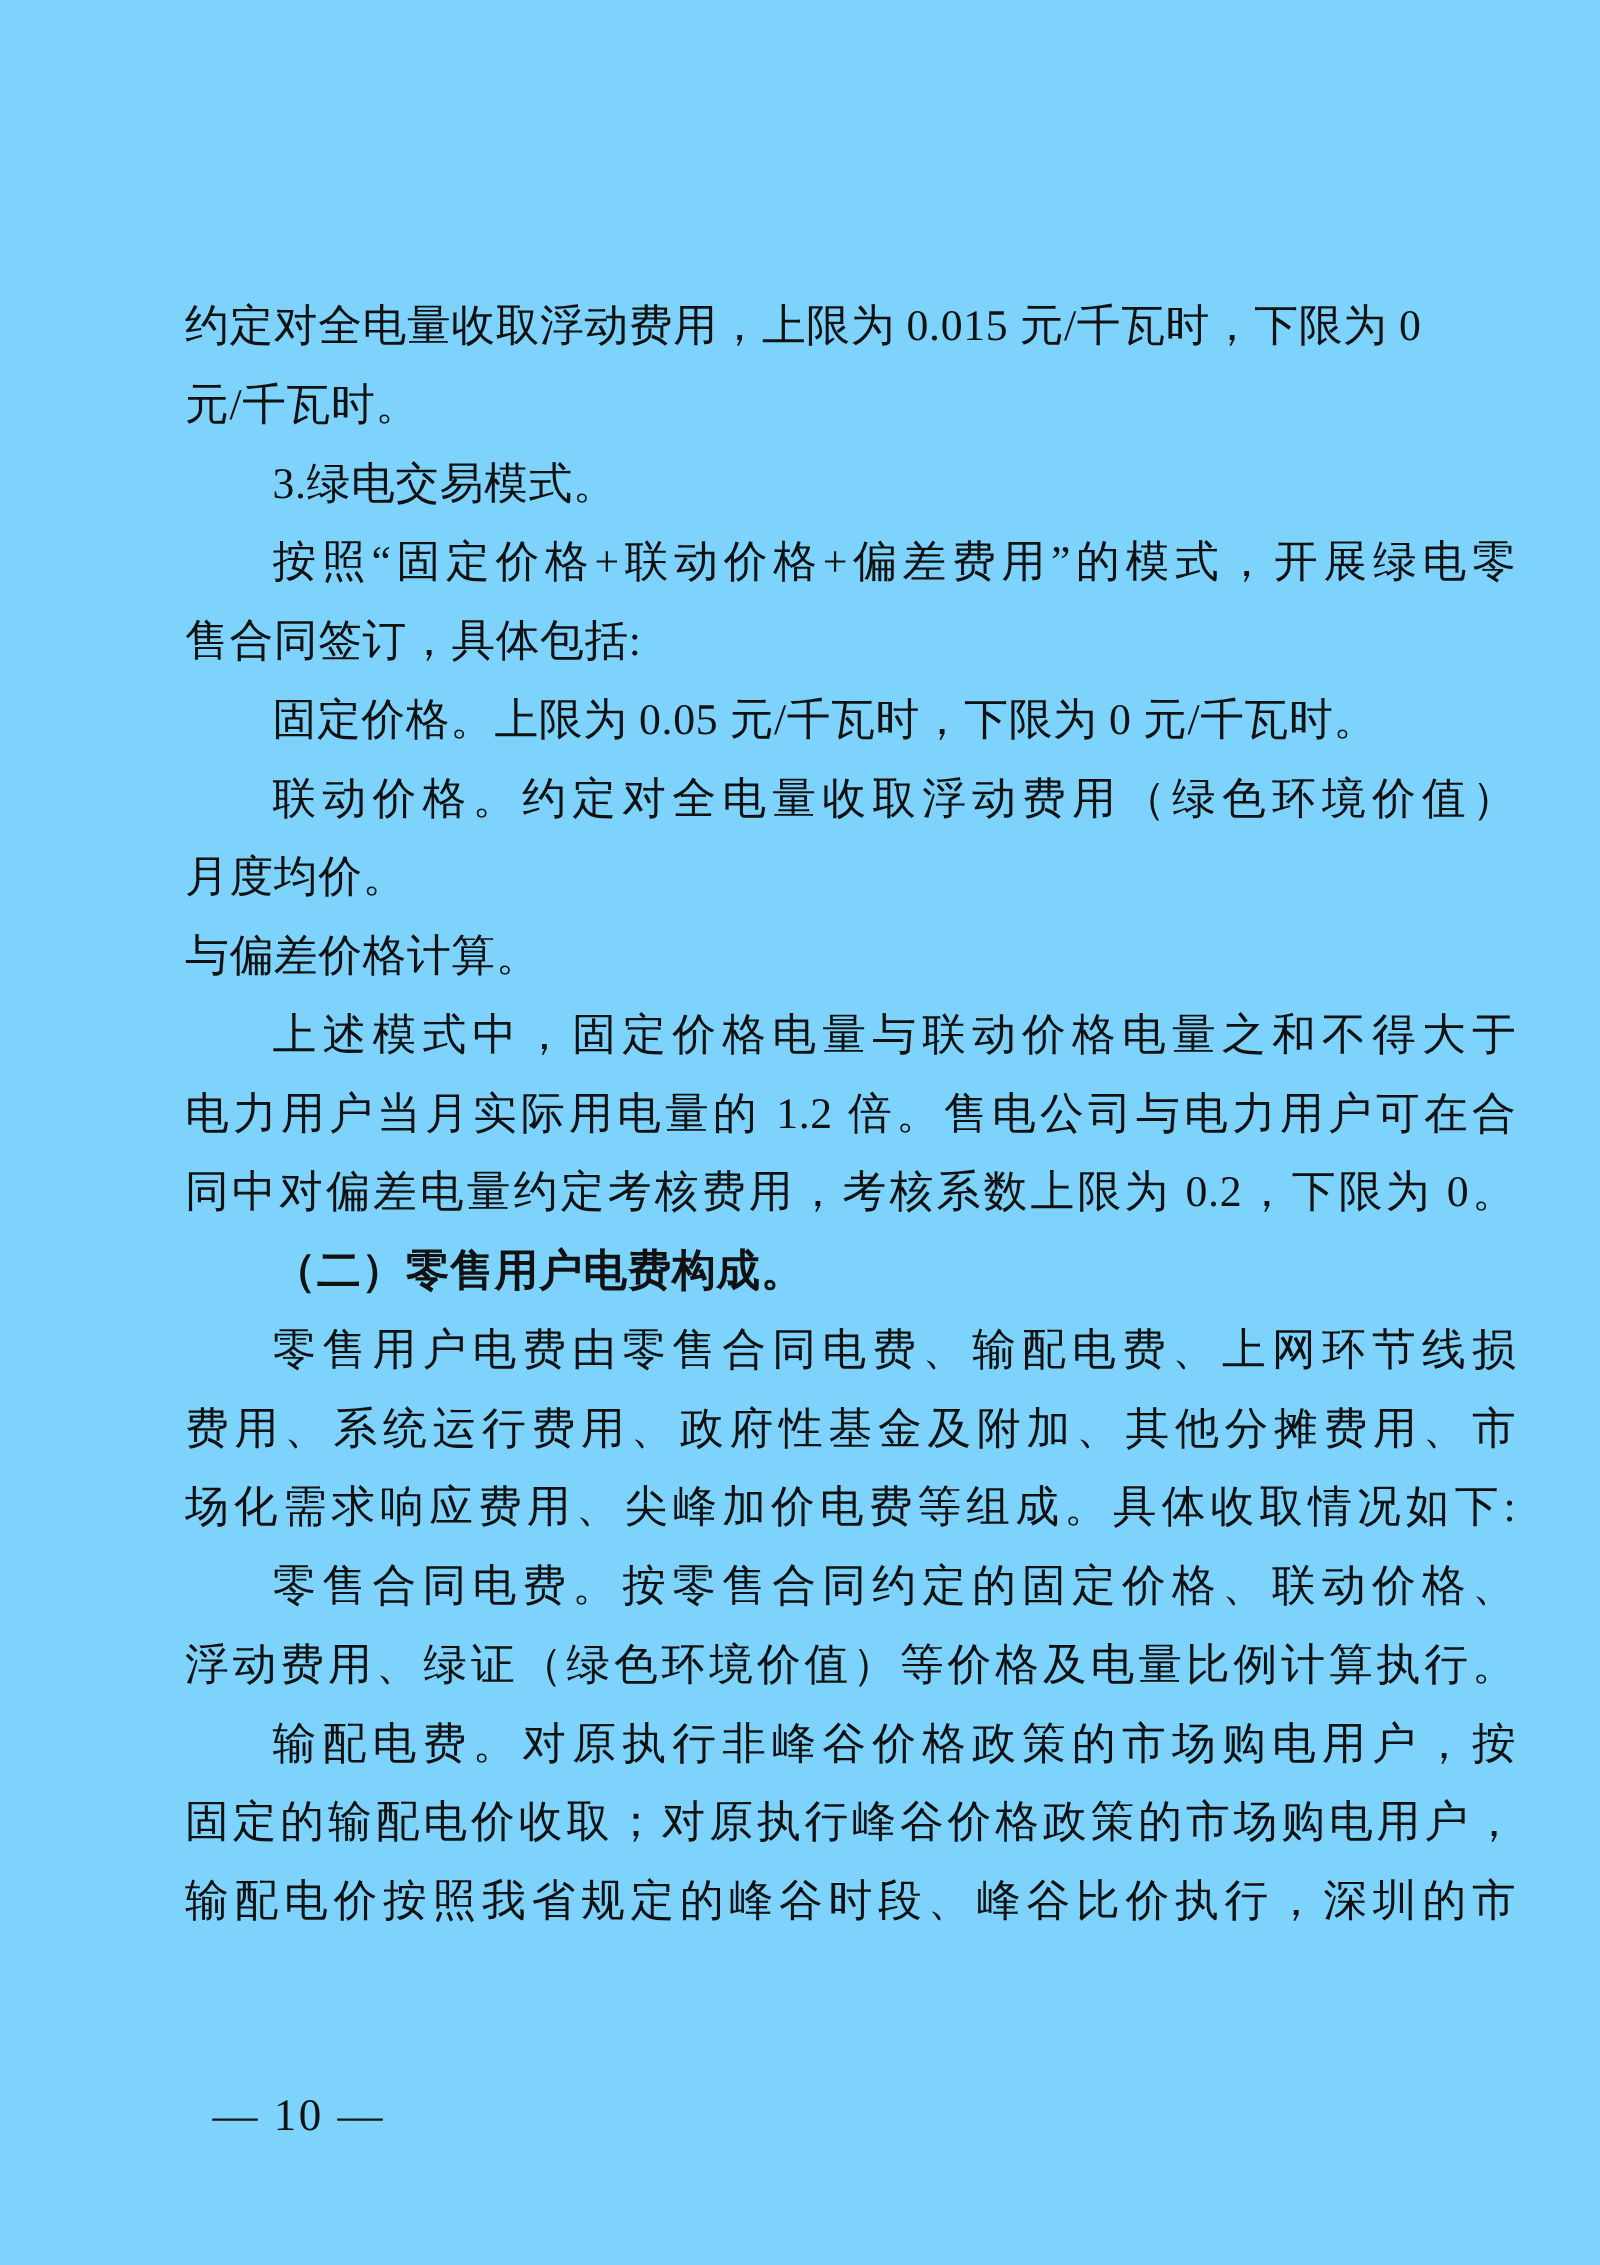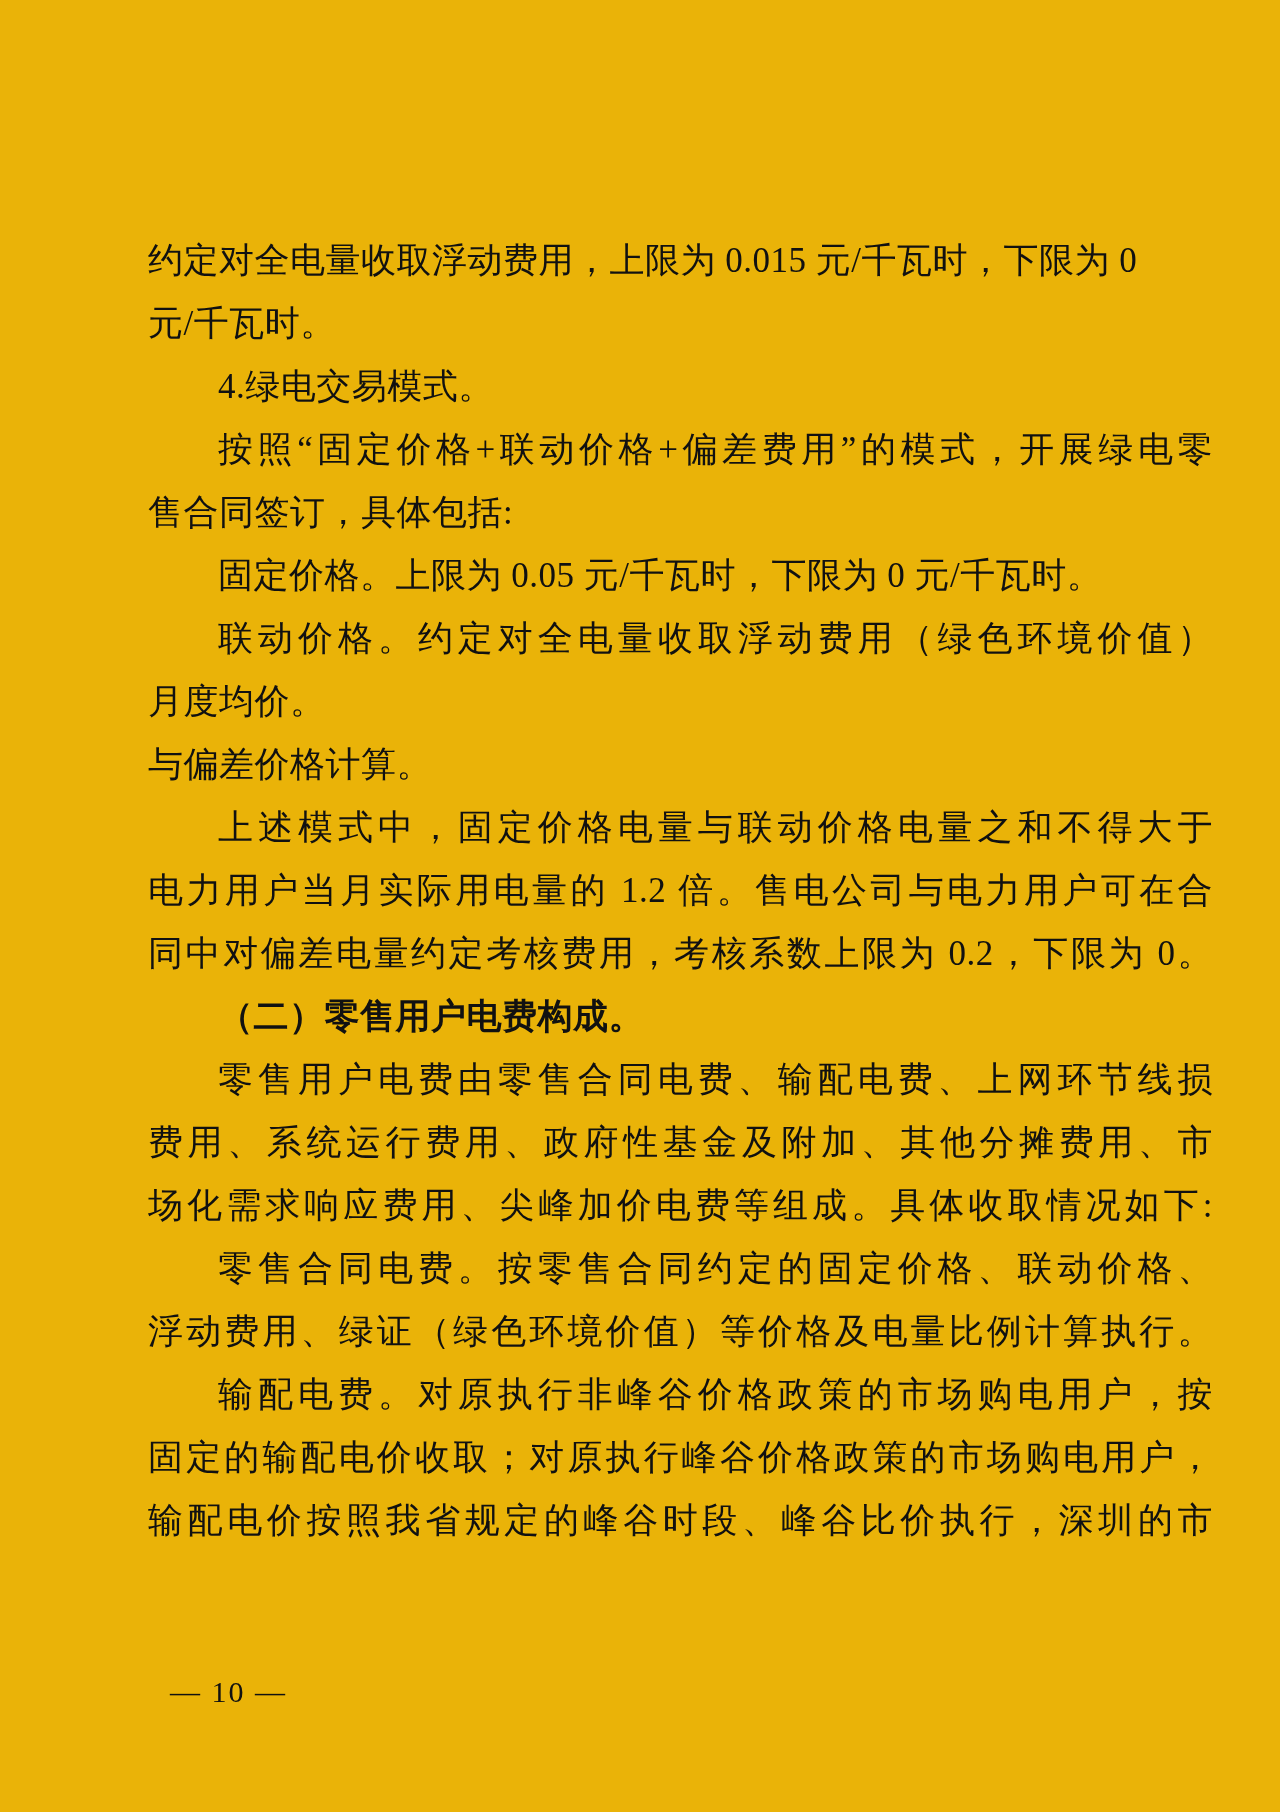--- a/index.html
+++ b/index.html
@@ -1,20 +1,20 @@
 <!DOCTYPE html>
 <html><head>
 <meta charset="utf-8">
 <style>
   html,body { margin:0; padding:0; background:#ffffff; }
   .page {
     position:relative;
     width:1280px;
     height:1812px;
-    background:#eab308;
+    background:#7dd3fc;
     color:#111111;
     font-family:"Liberation Serif","DejaVu Serif",serif;
     overflow:hidden;
   }
   .content {
     position:absolute;
     left:148px;
     top:229px;
     width:1065px;
     font-size:35px;
@@ -32,34 +32,34 @@
     text-align:justify;
     text-align-last:justify;
     font-family:Liberation Serif, serif;
   }
   .line.indent { text-indent:70px; }
   .line.bold { font-weight:700; }
   .footer {
     position:absolute;
     left:170px;
     top:1672px;
-    font-size:30px;
+    font-size:36px;
     line-height:40px;
     color:#111111;
     letter-spacing:2px;
   }
 </style>
 </head>
 <body>
 
 <div class="page">
   <div class="content" id="content">
       <div class="line">约定对全电量收取浮动费用，上限为 0.015 元/千瓦时，下限为 0</div>
       <div class="line">元/千瓦时。</div>
-      <div class="line indent">4.绿电交易模式。</div>
+      <div class="line indent">3.绿电交易模式。</div>
       <div class="line indent fill">按照“固定价格+联动价格+偏差费用”的模式，开展绿电零</div>
       <div class="line">售合同签订，具体包括:</div>
       <div class="line indent">固定价格。上限为 0.05 元/千瓦时，下限为 0 元/千瓦时。</div>
       <div class="line indent fill">联动价格。约定对全电量收取浮动费用（绿色环境价值）</div>
       <div class="line">月度均价。</div>
       <div class="line">与偏差价格计算。</div>
       <div class="line indent fill">上述模式中，固定价格电量与联动价格电量之和不得大于</div>
       <div class="line fill">电力用户当月实际用电量的 1.2 倍。售电公司与电力用户可在合</div>
       <div class="line fill">同中对偏差电量约定考核费用，考核系数上限为 0.2，下限为 0。</div>
       <div class="line indent bold">（二）零售用户电费构成。</div>

